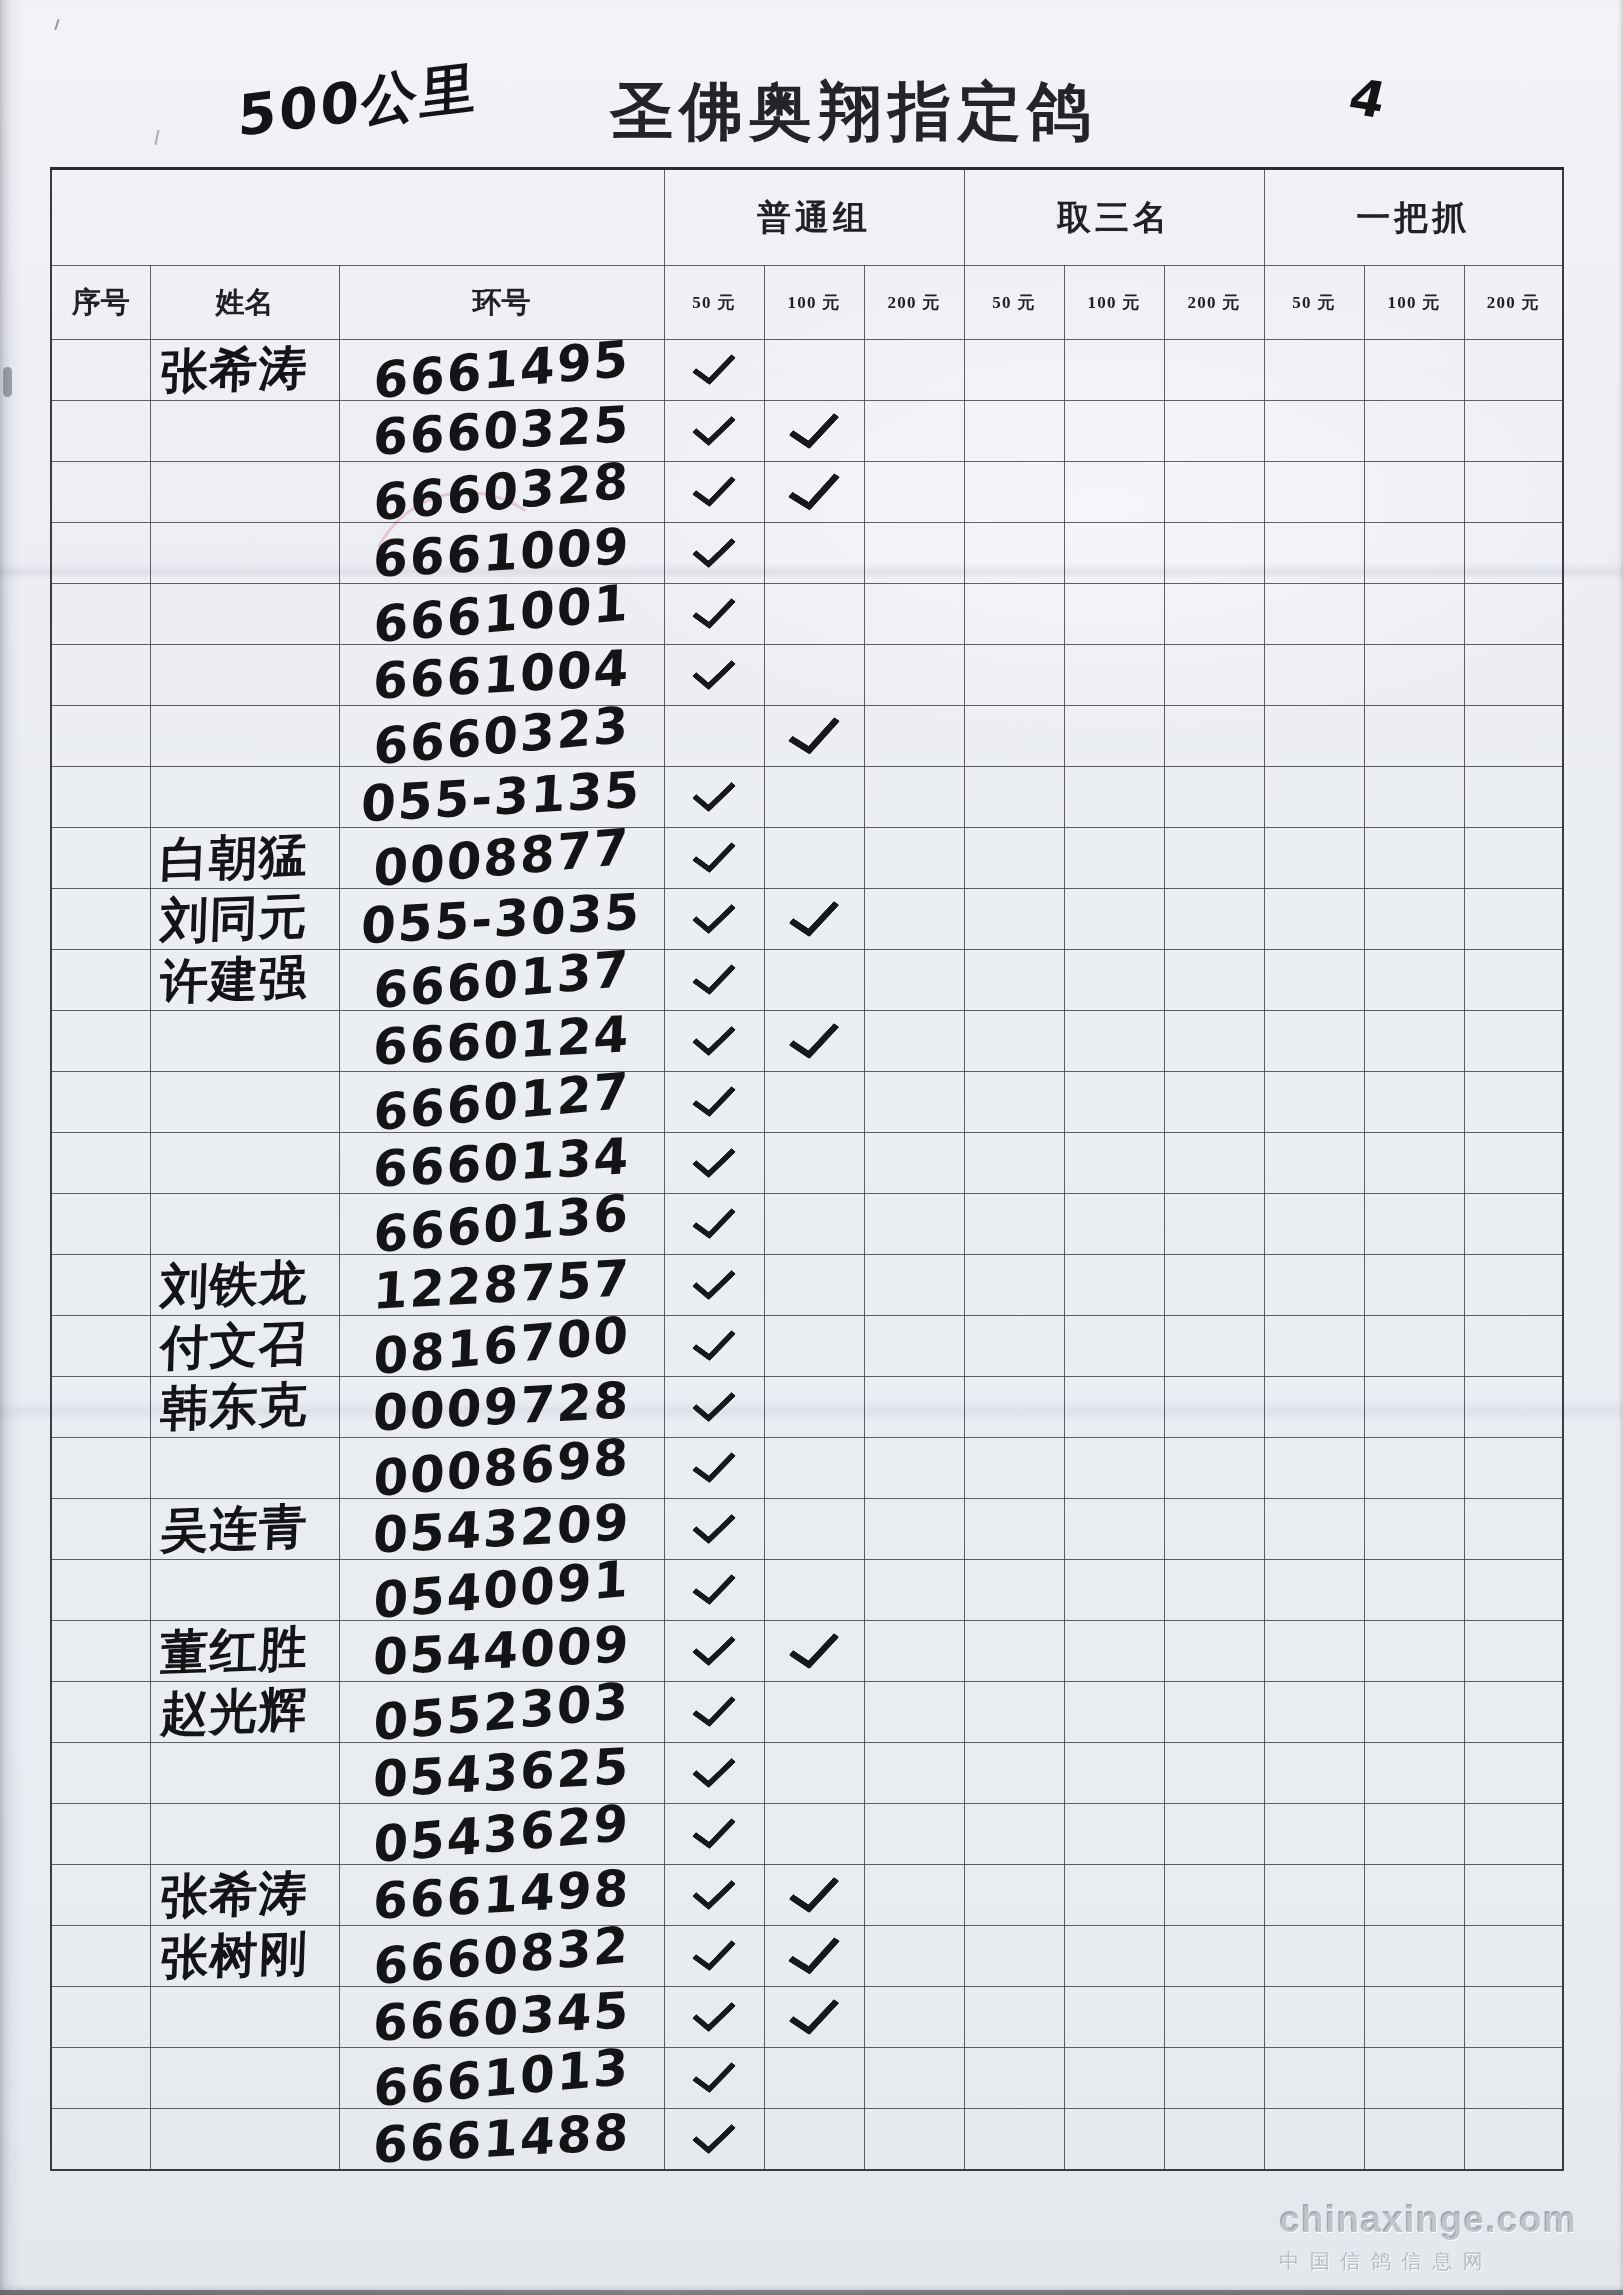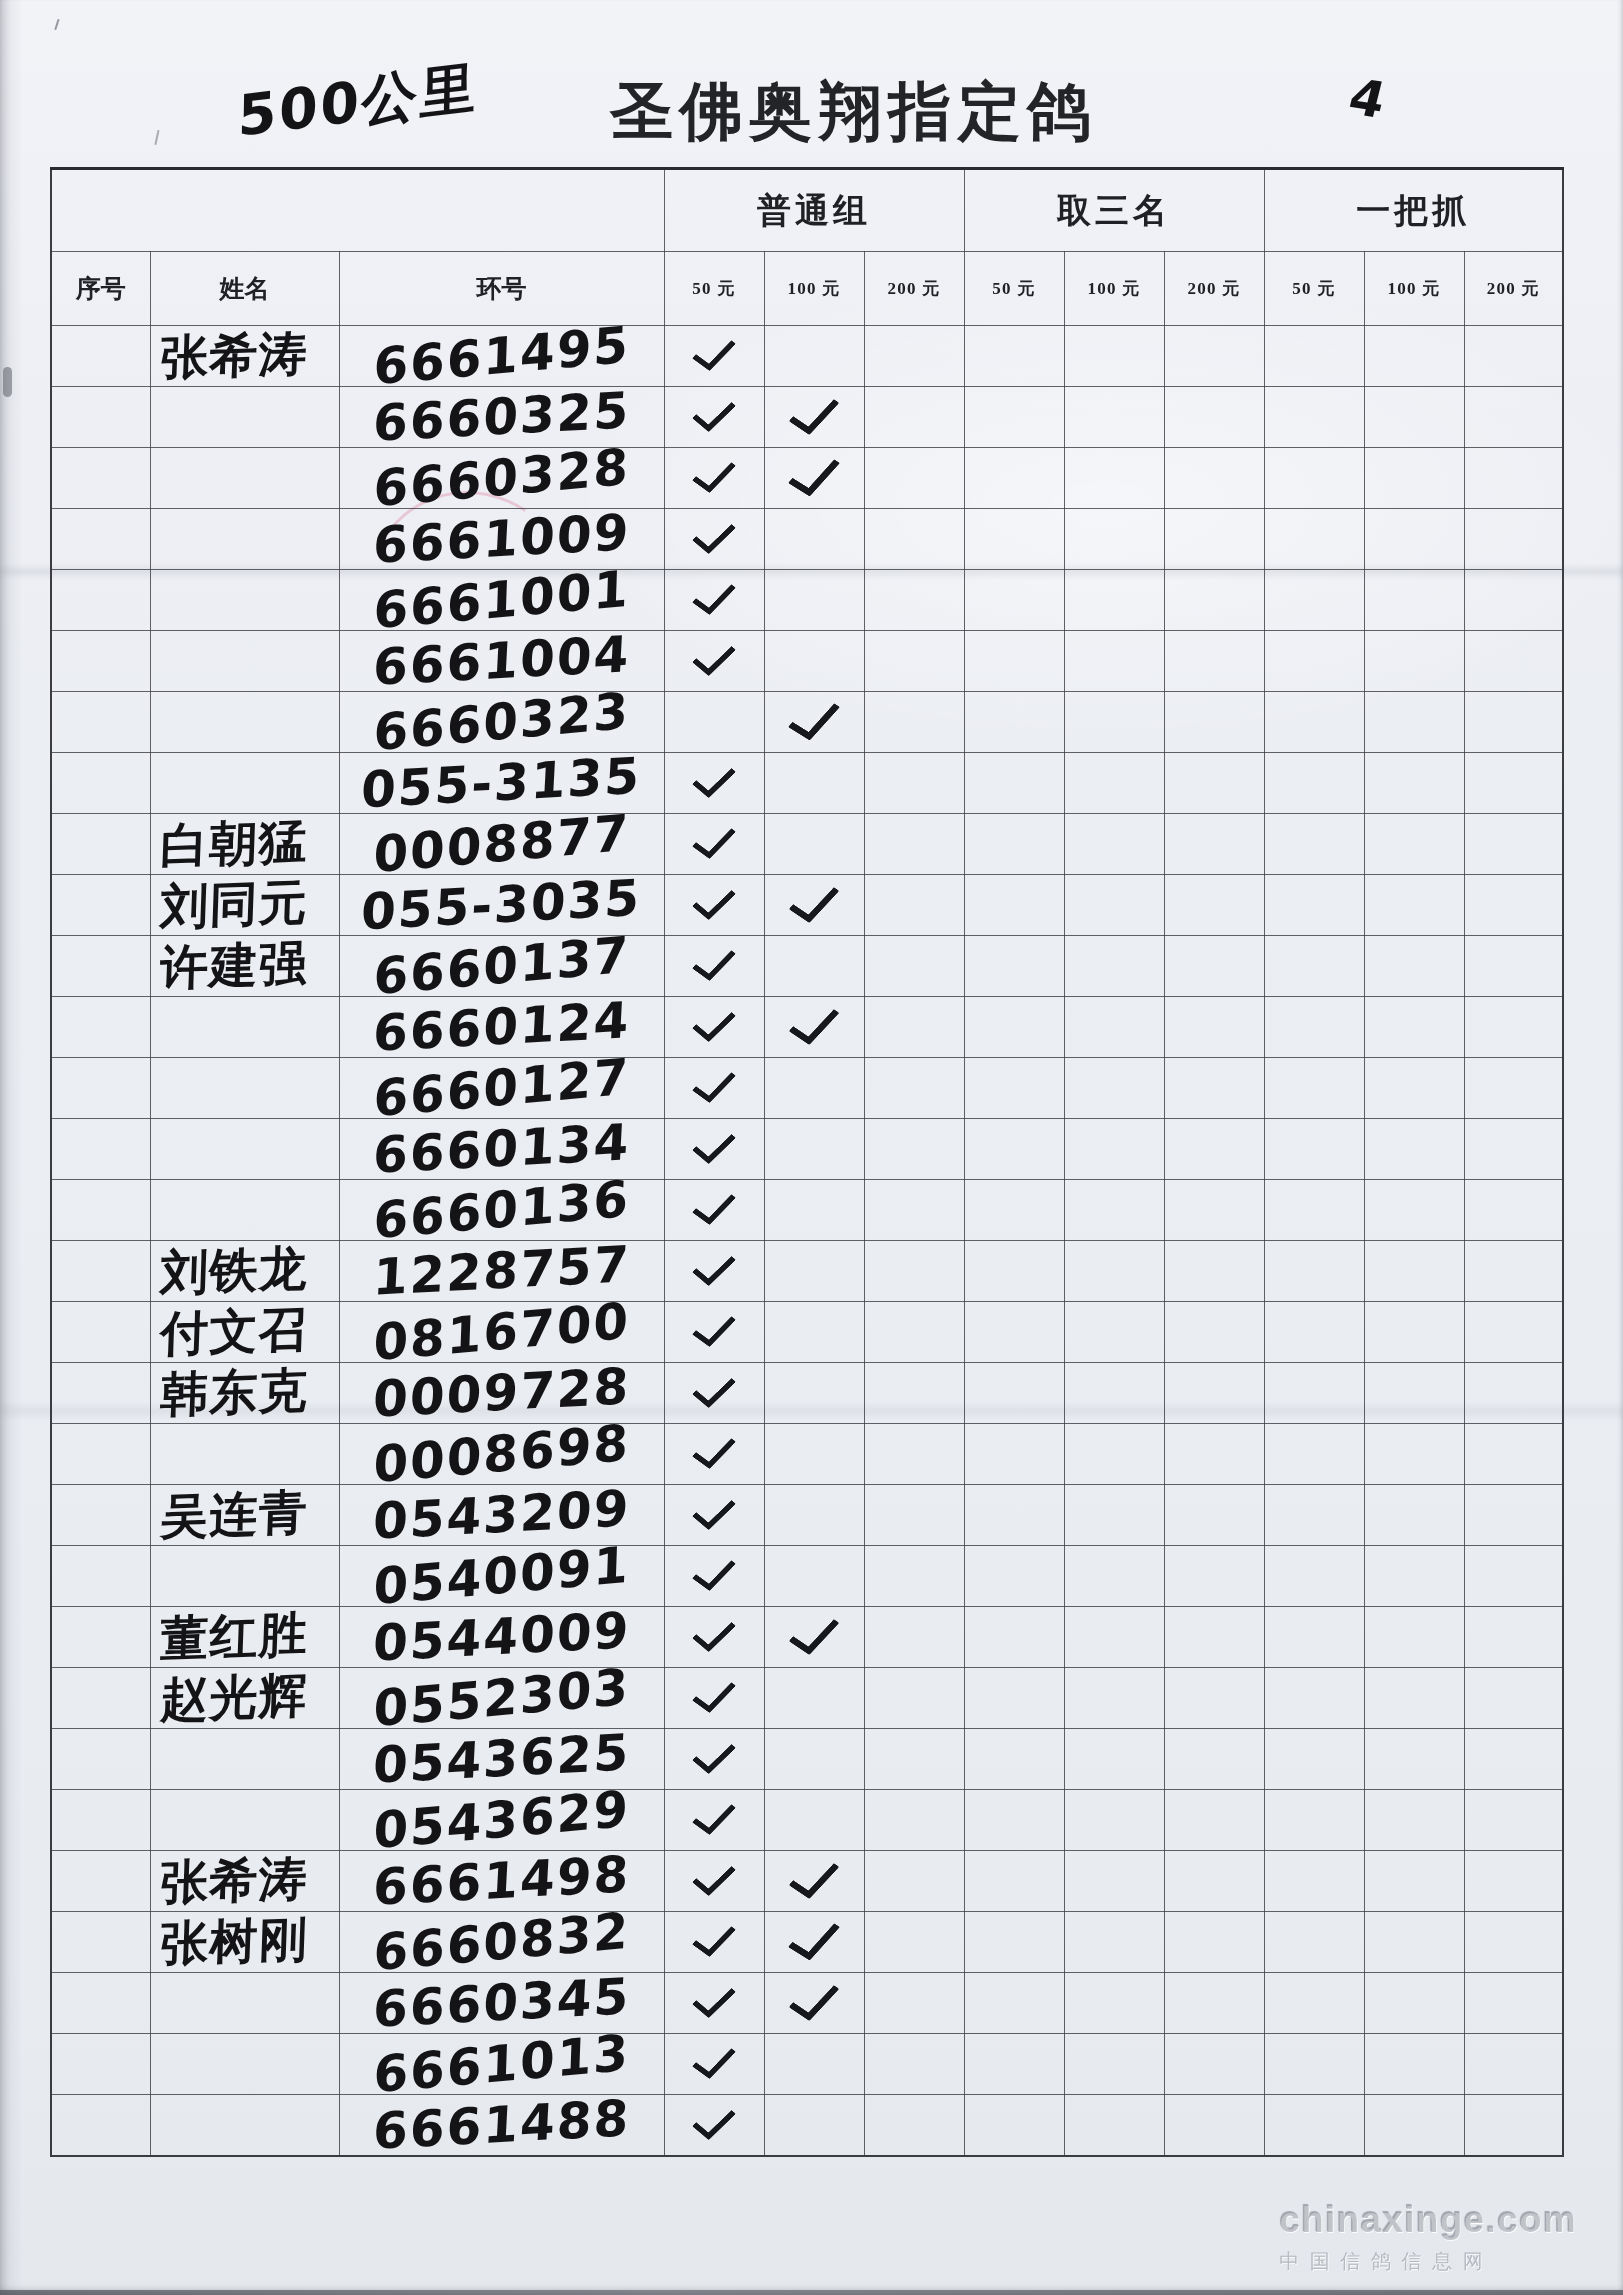--- a/index.html
+++ b/index.html
@@ -35,25 +35,25 @@
   .title{position:absolute;left:0;top:61px;width:1623px;text-align:center;margin:8px;
     font-size:63px;font-weight:700;letter-spacing:6.6px;color:#232428;padding-left:34px;}
 
   
   table.form{
     position:absolute;left:50px;top:167px;
     width:1511px;table-layout:fixed;border-collapse:collapse;
     border:2px solid #3a3c41;border-top:3.3px solid #2b2c30;
   }
   .form th,.form td{border:1.3px solid rgba(62,64,70,.82);padding:0;overflow:visible;}
-  .form thead tr.group-row{height:83px;}
+  .form thead tr.group-row{height:97px;}
   .form thead tr.sub-row{height:74px;}
   .form tbody tr{height:61px;}
   th.group{font-size:34px;font-weight:700;letter-spacing:4px;color:#202125;}
-  th.colhead{font-size:25px;font-weight:700;color:#202125;}
+  th.colhead{font-size:29px;font-weight:700;color:#202125;}
   th.sub{font-size:17px;font-weight:700;color:#202125;letter-spacing:1.3px;}
   td.cell-index{background:transparent;}
   td.cell-name{text-align:left;vertical-align:middle;}
   td.cell-ring{text-align:center;vertical-align:middle;}
   .name-hw{display:inline-block;font-size:48px;line-height:.95;white-space:nowrap;
     padding-left:9.3px;transform:rotate(-2deg) skewX(-4deg);letter-spacing:1.3px;}
   .ring-hw{display:inline-block;font-size:50px;line-height:.85;white-space:nowrap;
     letter-spacing:2px;transform:rotate(-5deg) skewX(-7deg);}
   tr.j1 .ring-hw{transform:rotate(-3deg) skewX(-6deg);}
   td.money{text-align:center;vertical-align:middle;}

